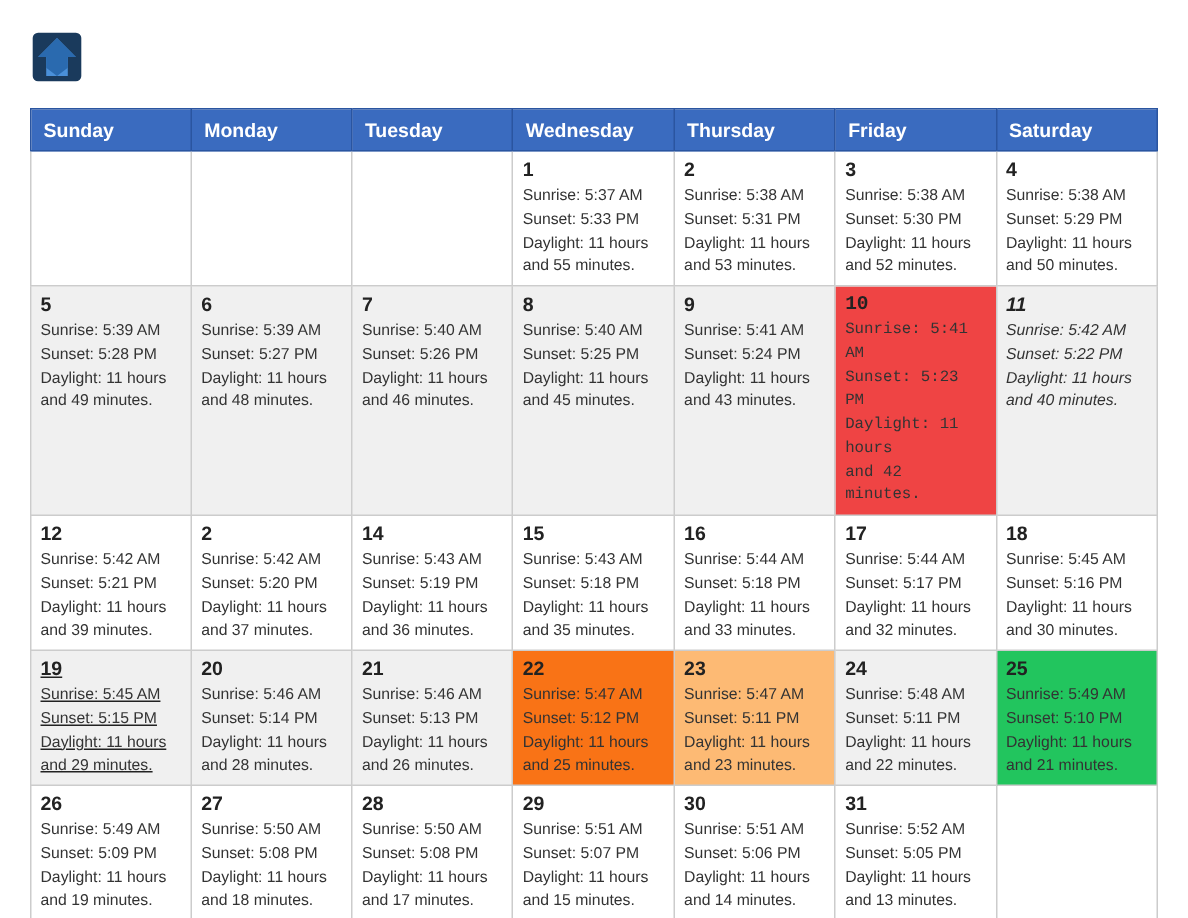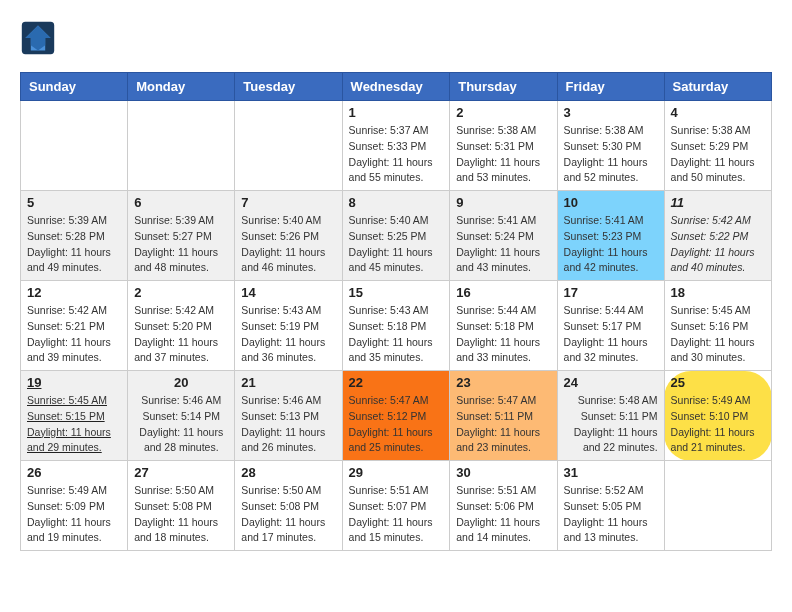--- a/index.html
+++ b/index.html
@@ -178,21 +178,21 @@
 Daylight: 11 hours
 and 45 minutes.</div>
         </td>
         <td style="background: rgb(240, 240, 240);">
           <span class="day-number">9</span>
           <div class="day-info" style="white-space: pre-line;">Sunrise: 5:41 AM
 Sunset: 5:24 PM
 Daylight: 11 hours
 and 43 minutes.</div>
         </td>
-        <td style="background: #7dd3fc;">
+        <td style="background: #ef4444; font-family: Liberation Mono, monospace;">
           <span class="day-number">10</span>
           <div class="day-info" style="white-space: pre-line;">Sunrise: 5:41 AM
 Sunset: 5:23 PM
 Daylight: 11 hours
 and 42 minutes.</div>
         </td>
         <td style="background: rgb(240, 240, 240); font-style: italic;">
           <span class="day-number">11</span>
           <div class="day-info" style="white-space: pre-line;">Sunrise: 5:42 AM
 Sunset: 5:22 PM
@@ -252,21 +252,21 @@
         </td>
       </tr>
       <tr>
         <td style="background: rgb(240, 240, 240); text-decoration: underline;">
           <span class="day-number">19</span>
           <div class="day-info" style="white-space: pre-line;">Sunrise: 5:45 AM
 Sunset: 5:15 PM
 Daylight: 11 hours
 and 29 minutes.</div>
         </td>
-        <td style="background: rgb(240, 240, 240); text-align: center;">
+        <td style="background: rgb(240, 240, 240);">
           <span class="day-number">20</span>
           <div class="day-info" style="white-space: pre-line;">Sunrise: 5:46 AM
 Sunset: 5:14 PM
 Daylight: 11 hours
 and 28 minutes.</div>
         </td>
         <td style="background: rgb(240, 240, 240);">
           <span class="day-number">21</span>
           <div class="day-info" style="white-space: pre-line;">Sunrise: 5:46 AM
 Sunset: 5:13 PM
@@ -282,26 +282,26 @@
         </td>
         <td style="background: #fdba74;">
           <span class="day-number">23</span>
           <div class="day-info" style="white-space: pre-line;">Sunrise: 5:47 AM
 Sunset: 5:11 PM
 Daylight: 11 hours
 and 23 minutes.</div>
         </td>
         <td style="background: rgb(240, 240, 240);">
           <span class="day-number">24</span>
-          <div class="day-info" style="white-space: pre-line; text-align: right;">Sunrise: 5:48 AM
+          <div class="day-info" style="white-space: pre-line;">Sunrise: 5:48 AM
 Sunset: 5:11 PM
 Daylight: 11 hours
 and 22 minutes.</div>
         </td>
-        <td style="background: #fde047; border-radius: 27px;">
+        <td style="background: #22c55e;">
           <span class="day-number">25</span>
           <div class="day-info" style="white-space: pre-line;">Sunrise: 5:49 AM
 Sunset: 5:10 PM
 Daylight: 11 hours
 and 21 minutes.</div>
         </td>
       </tr>
       <tr>
         <td>
           <span class="day-number">26</span>

